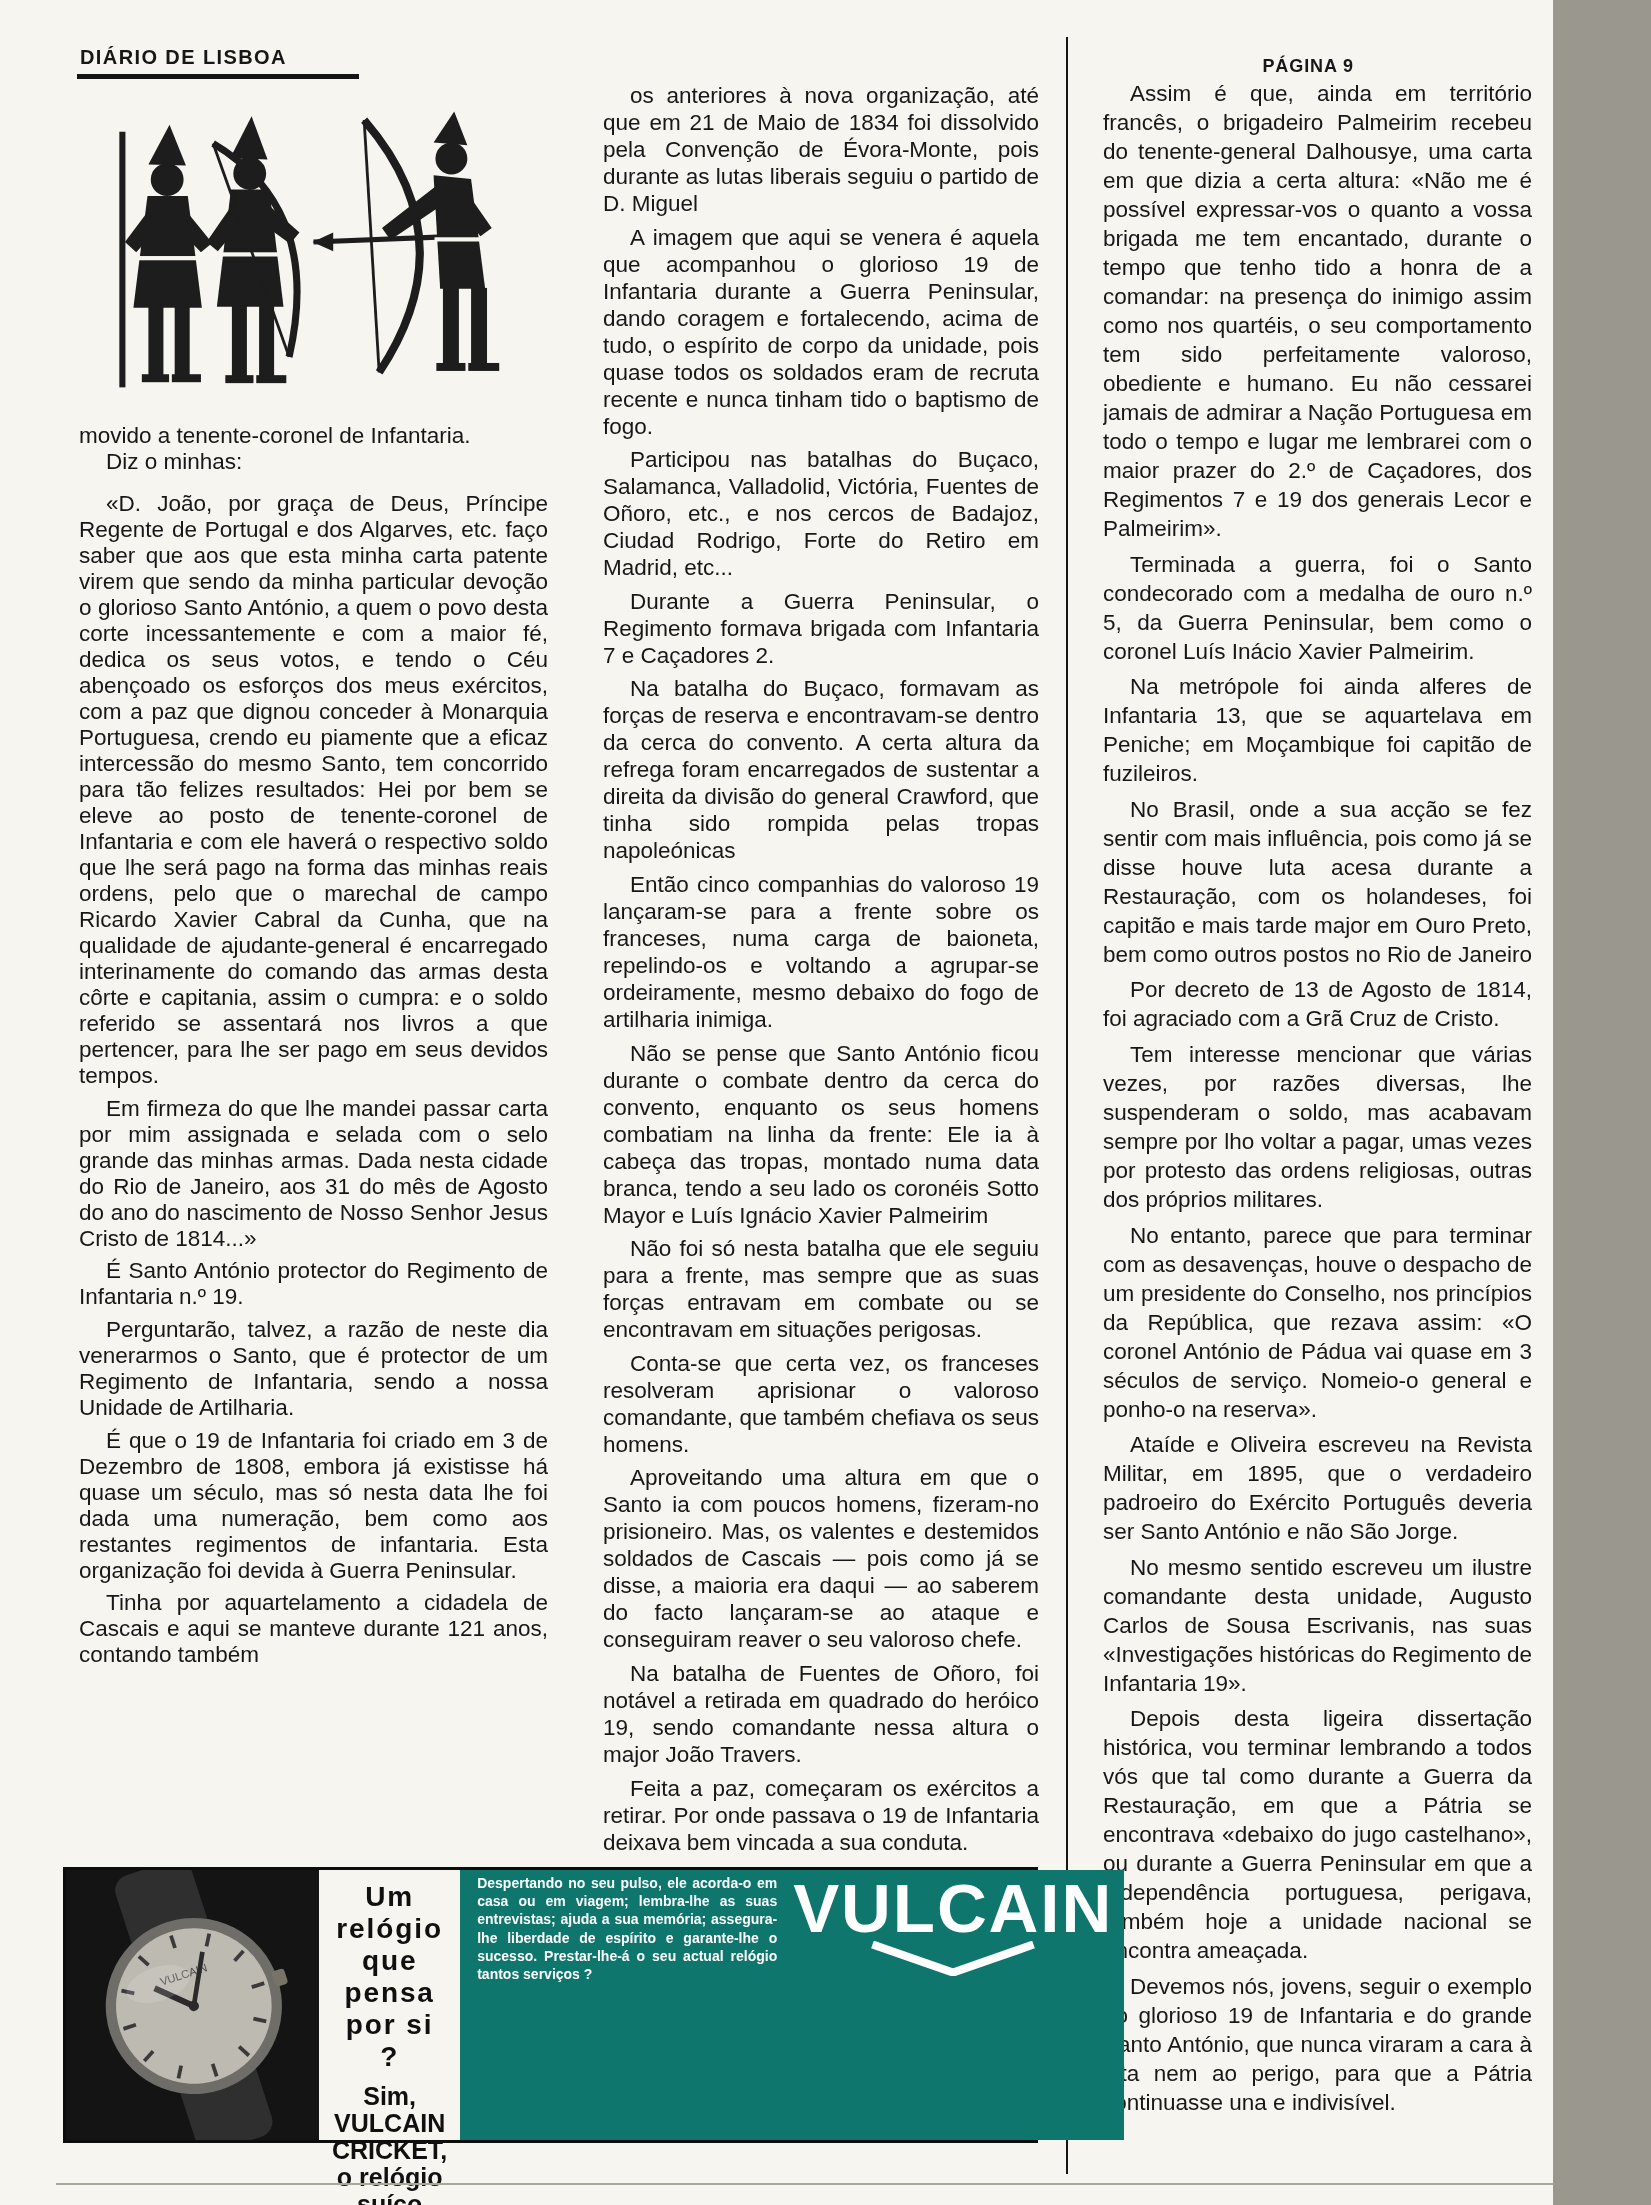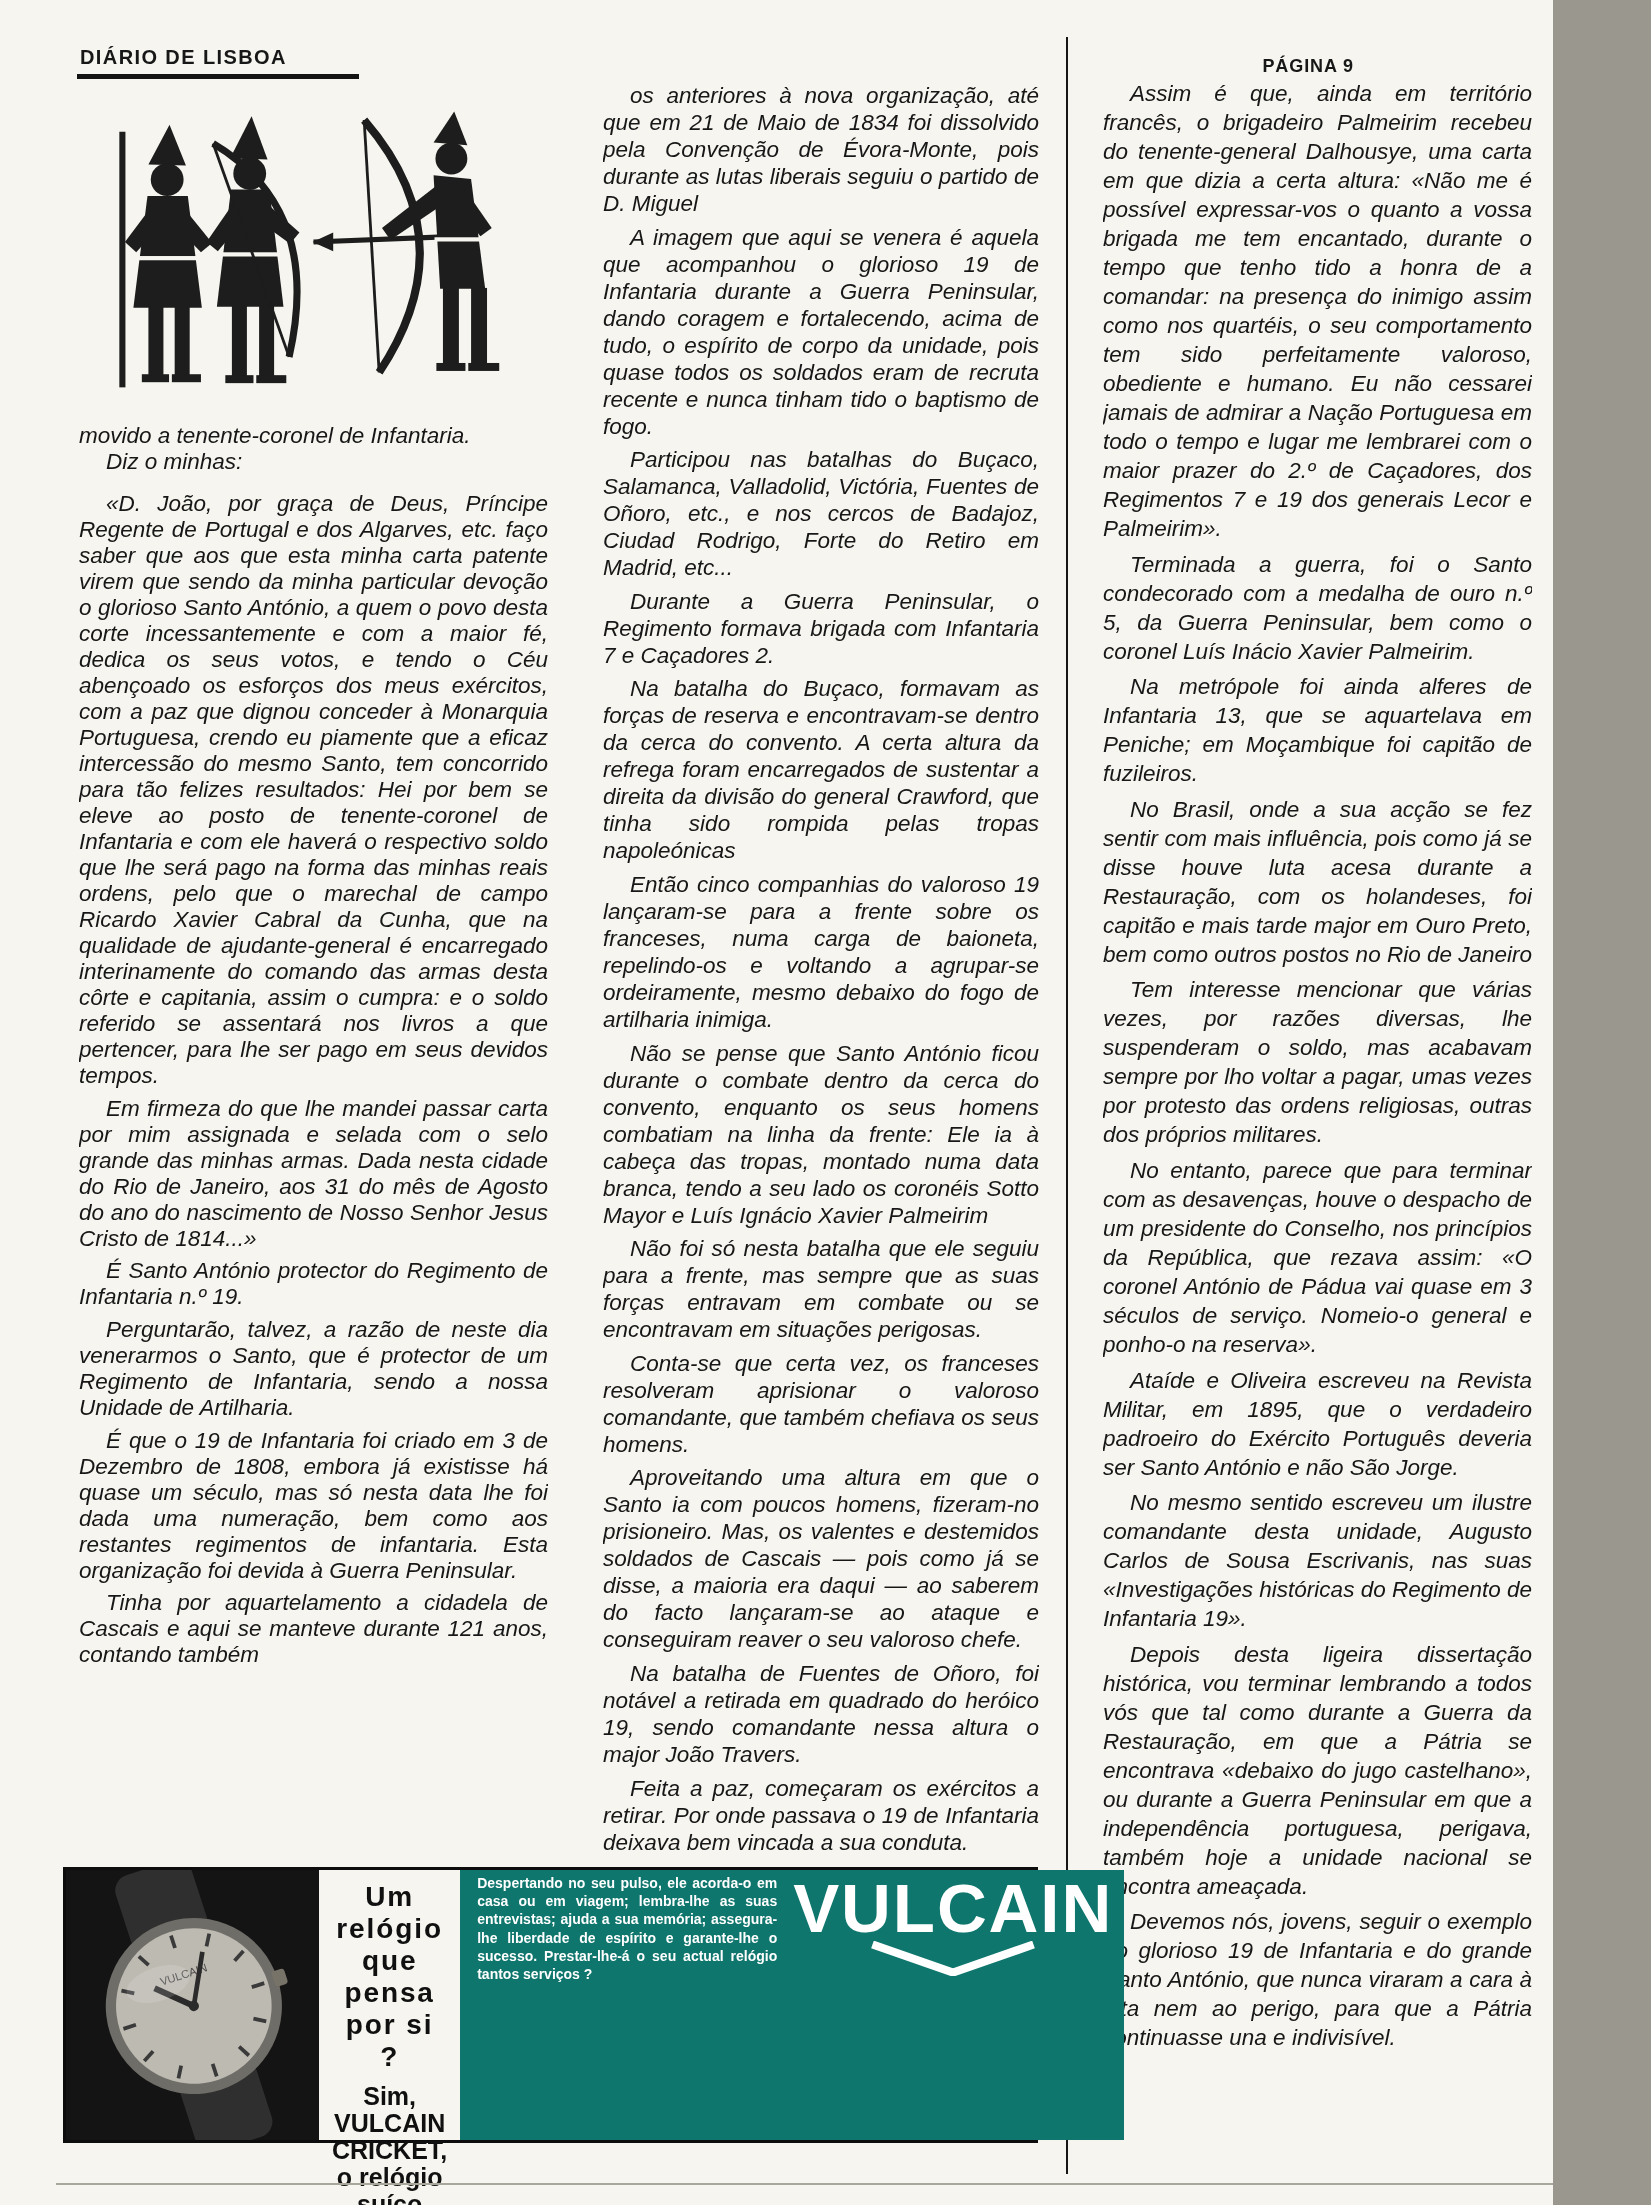--- a/index.html
+++ b/index.html
@@ -9,21 +9,21 @@
   
   .masthead{position:absolute;left:80px;top:46px;font-size:20px;font-weight:bold;letter-spacing:1.4px;}
   .masthead-rule{position:absolute;left:77px;top:74px;width:282px;height:4.7px;background:#141414;}
   .page-number{position:absolute;right:199px;top:56px;font-size:18px;font-weight:bold;letter-spacing:0.9px;}
 
   
   .col{position:absolute;text-align:justify;hyphens:auto;overflow:hidden;}
   .col1{left:79px;top:87px;width:469px;height:1774px;font-size:22.5px;line-height:26px;}
   .col2{left:603px;top:82px;width:436px;height:1778px;font-size:22.5px;line-height:27px;}
   .col3{left:1103px;top:79px;width:429px;height:2102px;font-size:22.5px;line-height:29px;}
-  .para{margin:0 0 6.6px 0;text-indent:27px;font-style:italic;}
+  .para{margin:0 0 6.6px 0;text-indent:27px;}
   .caption{text-indent:0;margin:12.2px 0 0 0;}
   .leadin{margin:0 0 16px 0;}
 
   .illustration{width:469px;height:324px;}
   .illustration svg{width:100%;height:100%;display:block;}
 
   .divider{position:absolute;left:1066px;top:37px;width:2.3px;height:2137px;background:#161616;}
   .bottom-rule{position:absolute;left:56px;top:2183px;width:1537px;height:1.9px;background:#a9a69c;}
 
   
@@ -127,20 +127,21 @@
   </section>
 
   <div class="divider"></div>
 
   <section class="col col3">
     <div class="paras">
         <p class="para">Assim é que, ainda em território francês, o brigadeiro Palmeirim recebeu do tenente-general Dalhousye, uma carta em que dizia a certa altura: «Não me é possível expressar-vos o quanto a vossa brigada me tem encantado, durante o tempo que tenho tido a honra de a comandar: na presença do inimigo assim como nos quartéis, o seu comportamento tem sido perfeitamente valoroso, obediente e humano. Eu não cessarei jamais de admirar a Nação Portuguesa em todo o tempo e lugar me lembrarei com o maior prazer do 2.º de Caçadores, dos Regimentos 7 e 19 dos generais Lecor e Palmeirim».</p>
         <p class="para">Terminada a guerra, foi o Santo condecorado com a medalha de ouro n.º 5, da Guerra Peninsular, bem como o coronel Luís Inácio Xavier Palmeirim.</p>
         <p class="para">Na metrópole foi ainda alferes de Infantaria 13, que se aquartelava em Peniche; em Moçambique foi capitão de fuzileiros.</p>
         <p class="para">No Brasil, onde a sua acção se fez sentir com mais influência, pois como já se disse houve luta acesa durante a Restauração, com os holandeses, foi capitão e mais tarde major em Ouro Preto, bem como outros postos no Rio de Janeiro</p>
+        <p class="para">Por decreto de 13 de Agosto de 1814, foi agraciado com a Grã Cruz de Cristo.</p>
         <p class="para">Tem interesse mencionar que várias vezes, por razões diversas, lhe suspenderam o soldo, mas acabavam sempre por lho voltar a pagar, umas vezes por protesto das ordens religiosas, outras dos próprios militares.</p>
         <p class="para">No entanto, parece que para terminar com as desavenças, houve o despacho de um presidente do Conselho, nos princípios da República, que rezava assim: «O coronel António de Pádua vai quase em 3 séculos de serviço. Nomeio-o general e ponho-o na reserva».</p>
         <p class="para">Ataíde e Oliveira escreveu na Revista Militar, em 1895, que o verdadeiro padroeiro do Exército Português deveria ser Santo António e não São Jorge.</p>
         <p class="para">No mesmo sentido escreveu um ilustre comandante desta unidade, Augusto Carlos de Sousa Escrivanis, nas suas «Investigações históricas do Regimento de Infantaria 19».</p>
         <p class="para">Depois desta ligeira dissertação histórica, vou terminar lembrando a todos vós que tal como durante a Guerra da Restauração, em que a Pátria se encontrava «debaixo do jugo castelhano», ou durante a Guerra Peninsular em que a independência portuguesa, perigava, também hoje a unidade nacional se encontra ameaçada.</p>
         <p class="para">Devemos nós, jovens, seguir o exemplo do glorioso 19 de Infantaria e do grande Santo António, que nunca viraram a cara à luta nem ao perigo, para que a Pátria continuasse una e indivisível.</p>
       </div>
   </section>
 
   <div class="ad">

